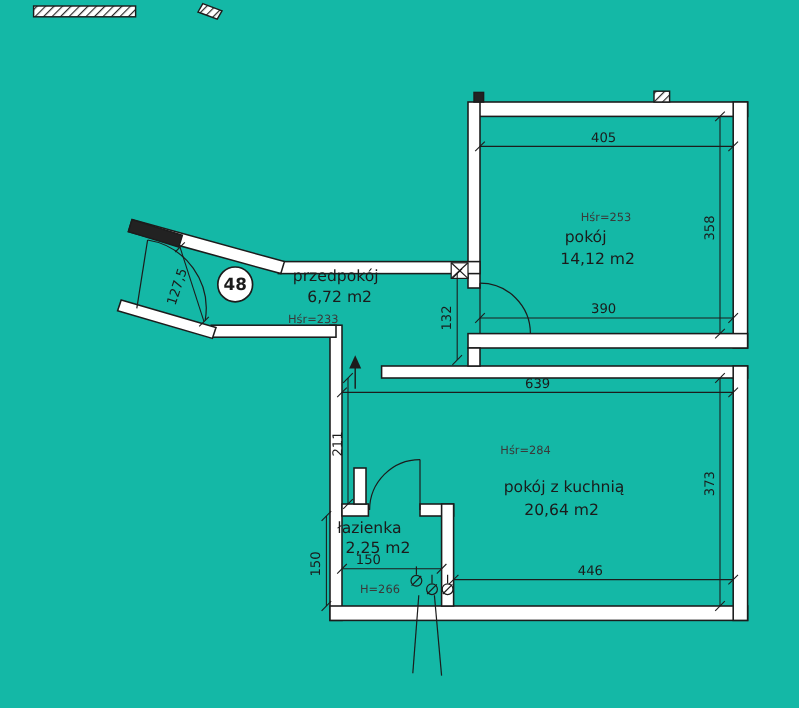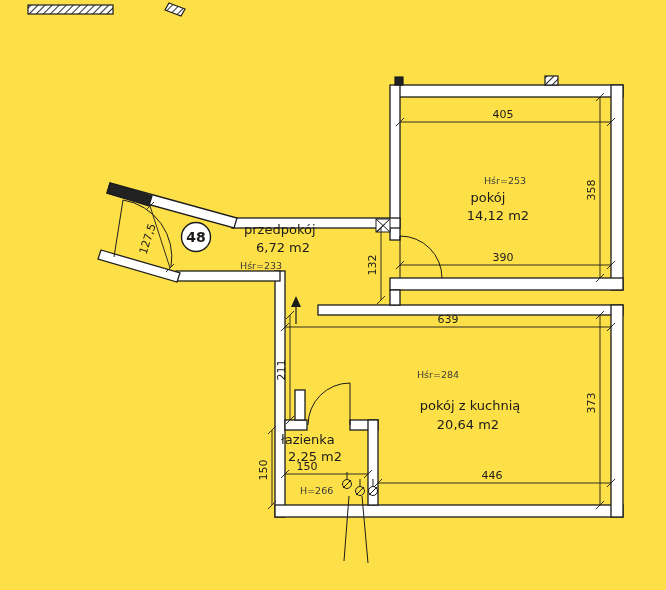--- a/index.html
+++ b/index.html
@@ -1,16 +1,16 @@
 <!DOCTYPE html>
 <html><head>
 <meta charset="utf-8">
 <style>
   html,body{margin:0;padding:0;background:#ffffff;}
-  .plan-wrap{width:666px;height:590px;background:#fde047;overflow:hidden;}
+  .plan-wrap{width:666px;height:590px;background:#14b8a6;overflow:hidden;}
   svg{display:block;}
   text{fill:#1b1b1b;}
   .room-name{font:13px "DejaVu Sans",sans-serif;}
   .room-area{font:13px "DejaVu Sans",sans-serif;}
   .dim{font:11px "DejaVu Sans",sans-serif;}
   .hsm{font:9.5px "DejaVu Sans",sans-serif;fill:#3a3a3a;}
   .unitnum{font:bold 14px "DejaVu Sans",sans-serif;}
   .mid{text-anchor:middle;}
 </style>
 </head>

